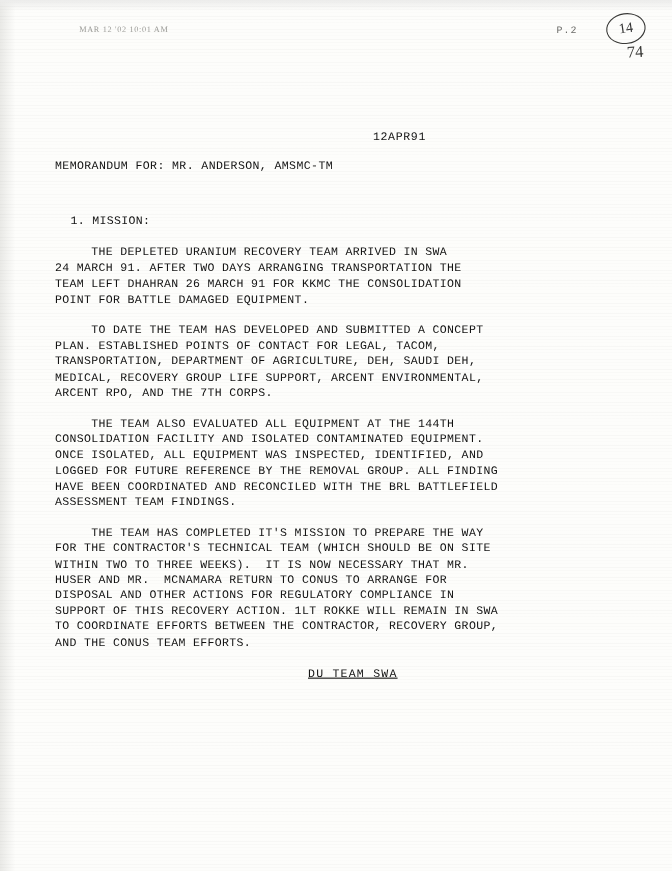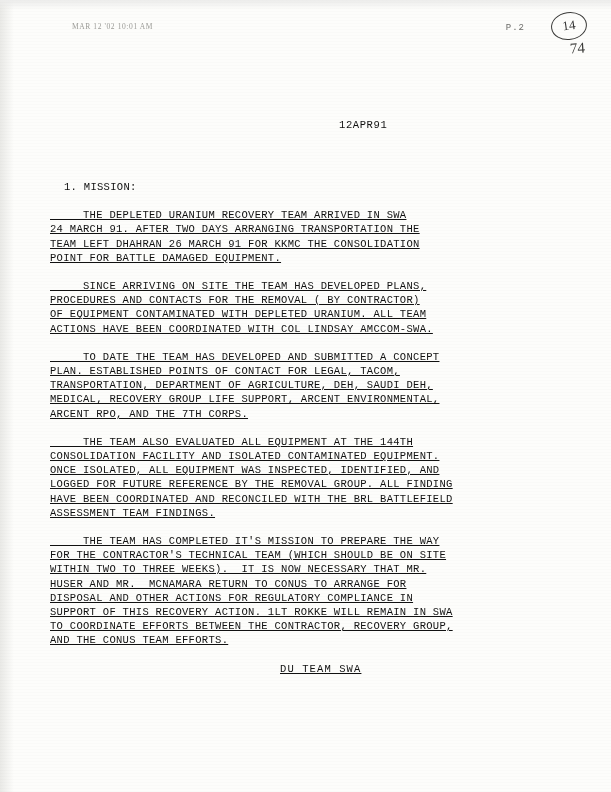--- a/index.html
+++ b/index.html
@@ -111,29 +111,28 @@
     position: absolute;
     left: 50px;
     top: 180px;
     width: 520px;
     font-size: 10.5px;
     line-height: 14.2px;
     letter-spacing: 0.3px;
   }
 
   .section-title {
-    margin: 0 0 14px 0;
+    margin: 15px 0 14px 0;
     padding-left: 14px;
     white-space: pre;
   }
 
   .para {
     margin: 0 0 14px 0;
     white-space: pre;
-    text-decoration: underline;
   }
 
   .signature {
     margin: 14px 0 0 0;
     padding-left: 230px;
     white-space: pre;
     letter-spacing: 1.1px;
     text-decoration: underline;
   }
 
@@ -161,33 +160,30 @@
 
   <div class="page-circle">
     <span>14</span>
   </div>
 
   <div class="page-handwritten">74</div>
 
   <div class="date-line">12APR91</div>
 
   <div class="memo-block">
+<div>MEMORANDUM FOR: MR. ANDERSON, AMSMC-TM</div>
   </div>
 
   <div class="body-block">
     <p class="section-title">1. MISSION:</p>
 
     <p class="para">     THE DEPLETED URANIUM RECOVERY TEAM ARRIVED IN SWA
 24 MARCH 91. AFTER TWO DAYS ARRANGING TRANSPORTATION THE
 TEAM LEFT DHAHRAN 26 MARCH 91 FOR KKMC THE CONSOLIDATION
 POINT FOR BATTLE DAMAGED EQUIPMENT.</p>
-    <p class="para">     SINCE ARRIVING ON SITE THE TEAM HAS DEVELOPED PLANS,
-PROCEDURES AND CONTACTS FOR THE REMOVAL ( BY CONTRACTOR)
-OF EQUIPMENT CONTAMINATED WITH DEPLETED URANIUM. ALL TEAM
-ACTIONS HAVE BEEN COORDINATED WITH COL LINDSAY AMCCOM-SWA.</p>
     <p class="para">     TO DATE THE TEAM HAS DEVELOPED AND SUBMITTED A CONCEPT
 PLAN. ESTABLISHED POINTS OF CONTACT FOR LEGAL, TACOM,
 TRANSPORTATION, DEPARTMENT OF AGRICULTURE, DEH, SAUDI DEH,
 MEDICAL, RECOVERY GROUP LIFE SUPPORT, ARCENT ENVIRONMENTAL,
 ARCENT RPO, AND THE 7TH CORPS.</p>
     <p class="para">     THE TEAM ALSO EVALUATED ALL EQUIPMENT AT THE 144TH
 CONSOLIDATION FACILITY AND ISOLATED CONTAMINATED EQUIPMENT.
 ONCE ISOLATED, ALL EQUIPMENT WAS INSPECTED, IDENTIFIED, AND
 LOGGED FOR FUTURE REFERENCE BY THE REMOVAL GROUP. ALL FINDING
 HAVE BEEN COORDINATED AND RECONCILED WITH THE BRL BATTLEFIELD

